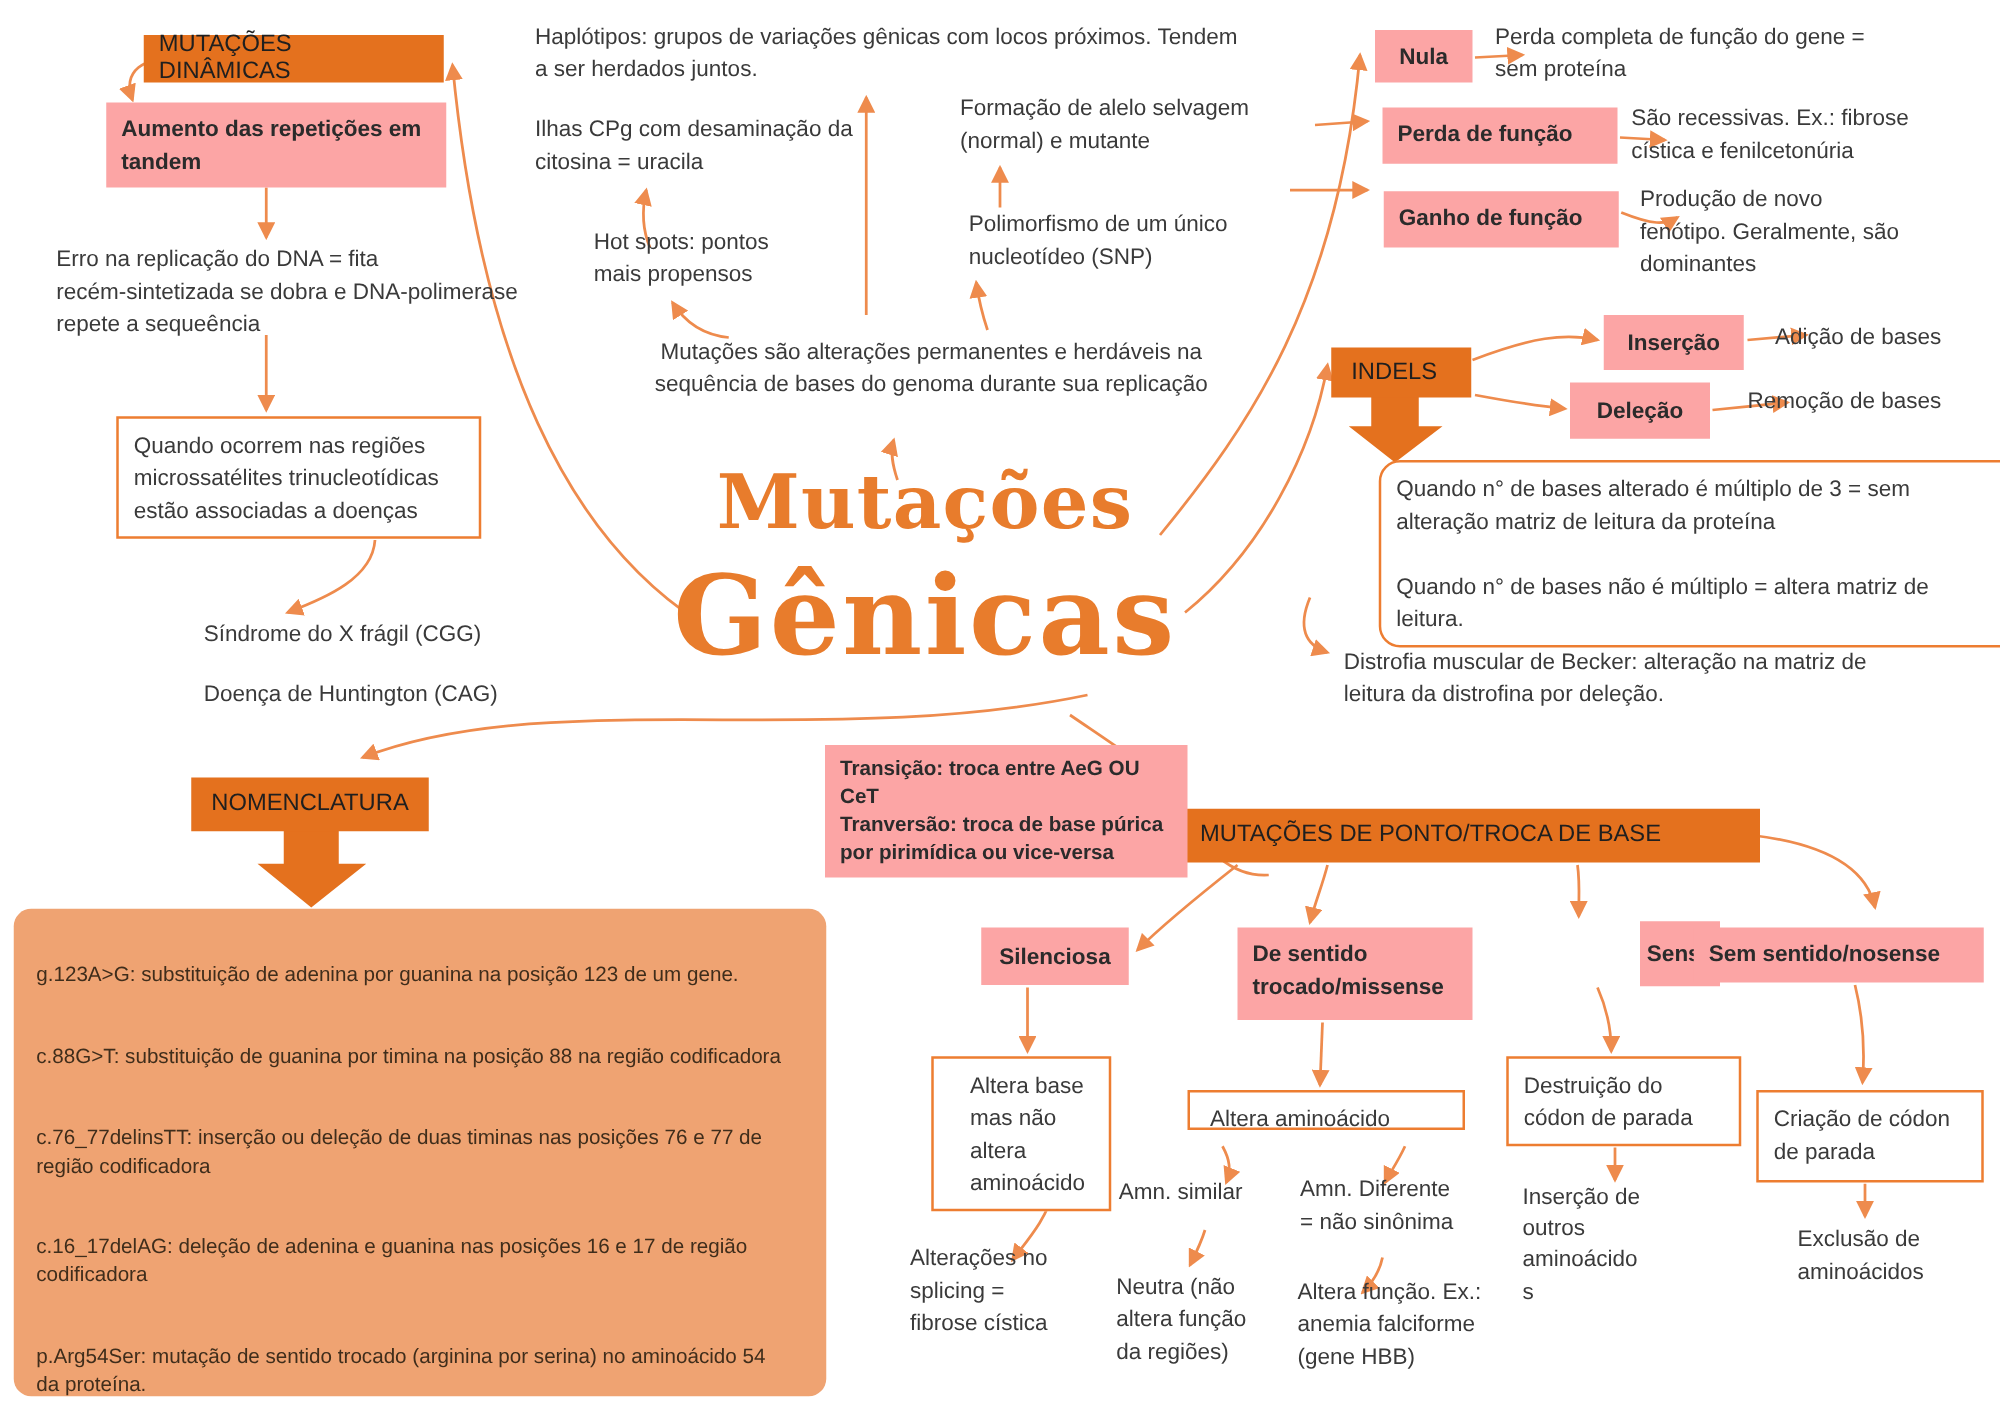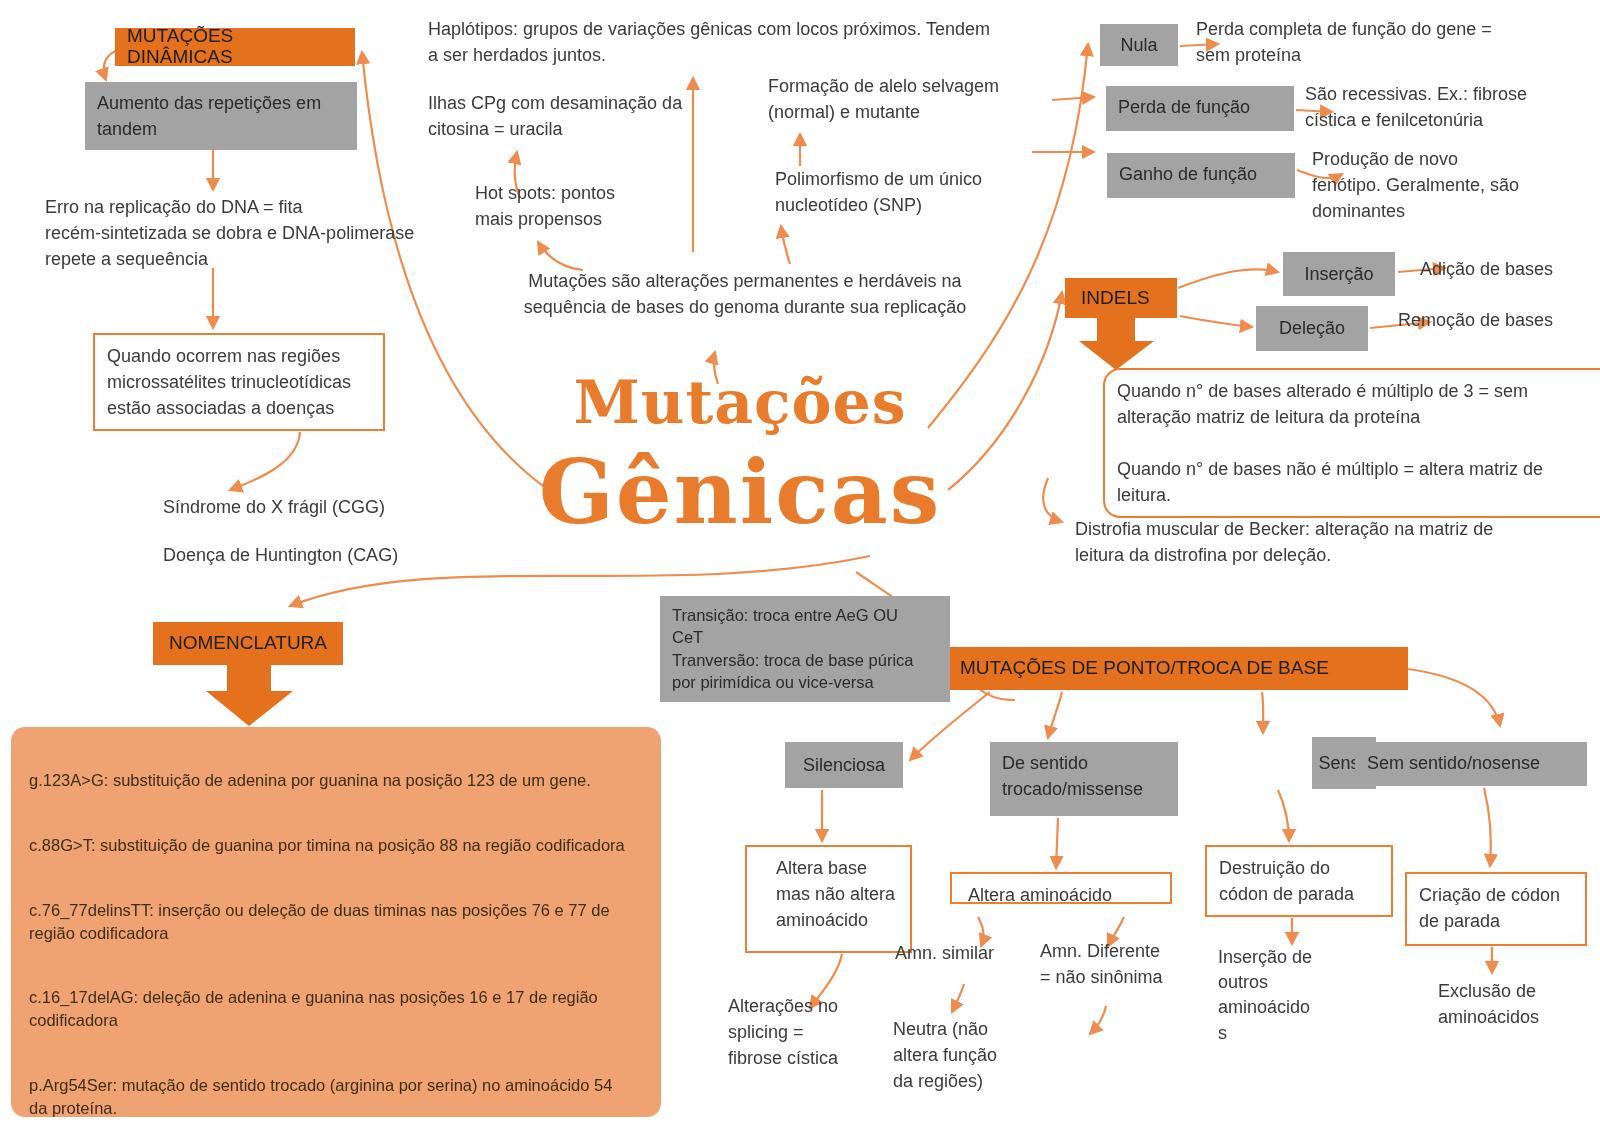--- a/index.html
+++ b/index.html
@@ -7,21 +7,21 @@
     position:relative;width:1600px;height:1132px;background:#ffffff;overflow:hidden;
     font-family:"Liberation Sans",sans-serif;color:#3a3a3a;
   }
   #wires{position:absolute;left:0;top:0;z-index:1;pointer-events:none;}
   .node{position:absolute;z-index:2;white-space:pre-line;font-size:18px;line-height:1.45;box-sizing:border-box;}
   .hdr{
     background:#E4711E;color:#1f1f1f;font-size:19px;line-height:1.1;
     display:flex;align-items:center;justify-content:center;padding:12px 12px;
   }
   .hdr.left{justify-content:flex-start;padding-left:16px;}
-  .lite{background:#a3a3a3;color:#2b2b2b;padding:8px 12px;}
+  .lite{background:#fca5a5;color:#2b2b2b;padding:8px 12px;font-weight:bold;}
   .lite.center{display:flex;align-items:center;justify-content:center;text-align:center;padding:4px 8px;}
   .outl{background:#ffffff;border:2px solid #ED7D31;padding:8px 12px;}
   .panel{background:#EFA372;color:#3f2d1b;padding:16px 14px 10px 18px;border-radius:14px;}
   .panel .item{font-size:16.5px;line-height:1.38;margin-bottom:16px;white-space:pre-line;}
   .ttl{font-family:"DejaVu Serif",serif;font-weight:bold;color:#E87C2C;text-align:center;line-height:1;}
   .t1{font-size:60px;letter-spacing:1px;}
   .t2{font-size:88px;letter-spacing:2px;}
   .ctr{text-align:center;}
 </style>
 </head>
@@ -109,21 +109,21 @@
   <div class="node lite" style="left:1355px;top:742px;width:232px;height:44px;">Sem sentido/nosense</div>
 
   <div class="node outl" style="left:93px;top:333px;width:292px;min-height:97px;">Quando ocorrem nas regiões
 microssatélites trinucleotídicas
 estão associadas a doenças</div>
   <div class="node outl" style="left:1103px;top:368px;width:528px;min-height:144px;border-radius:17px;">Quando n° de bases alterado é múltiplo de 3 = sem
 alteração matriz de leitura da proteína
 
 Quando n° de bases não é múltiplo = altera matriz de
 leitura.</div>
-  <div class="node outl" style="left:745px;top:845px;width:167px;min-height:108px;padding-left:29px;">Altera base
+  <div class="node outl" style="left:745px;top:845px;width:144px;min-height:108px;padding-left:29px;">Altera base
 mas não altera
 aminoácido</div>
   <div class="node outl" style="left:950px;top:872px;width:222px;height:32px;padding-left:16px;">Altera aminoácido</div>
   <div class="node outl" style="left:1205px;top:845px;width:188px;min-height:72px;">Destruição do
 códon de parada</div>
   <div class="node outl" style="left:1405px;top:872px;width:182px;min-height:74px;">Criação de códon
 de parada</div>
 
   <div class="node panel" style="left:11px;top:727px;width:650px;height:390px;">
     <div class="item">g.123A&gt;G: substituição de adenina por guanina na posição 123 de um gene.</div>
@@ -168,20 +168,23 @@
 leitura da distrofina por deleção.</div>
   <div class="node" style="left:728px;top:993px;width:170px;">Alterações no
 splicing =
 fibrose cística</div>
   <div class="node" style="left:895px;top:940px;width:140px;">Amn. similar</div>
   <div class="node" style="left:1040px;top:938px;width:160px;">Amn. Diferente
 = não sinônima</div>
   <div class="node" style="left:893px;top:1016px;width:150px;">Neutra (não
 altera função
 da regiões)</div>
+  <div class="node" style="left:1038px;top:1020px;width:190px;">Altera função. Ex.:
+anemia falciforme
+(gene HBB)</div>
   <div class="node" style="left:1218px;top:945px;width:140px;line-height:1.4;">Inserção de
 outros
 aminoácido
 s</div>
   <div class="node" style="left:1438px;top:978px;width:150px;">Exclusão de
 aminoácidos</div>
 
 </div>
 
 </body></html>

